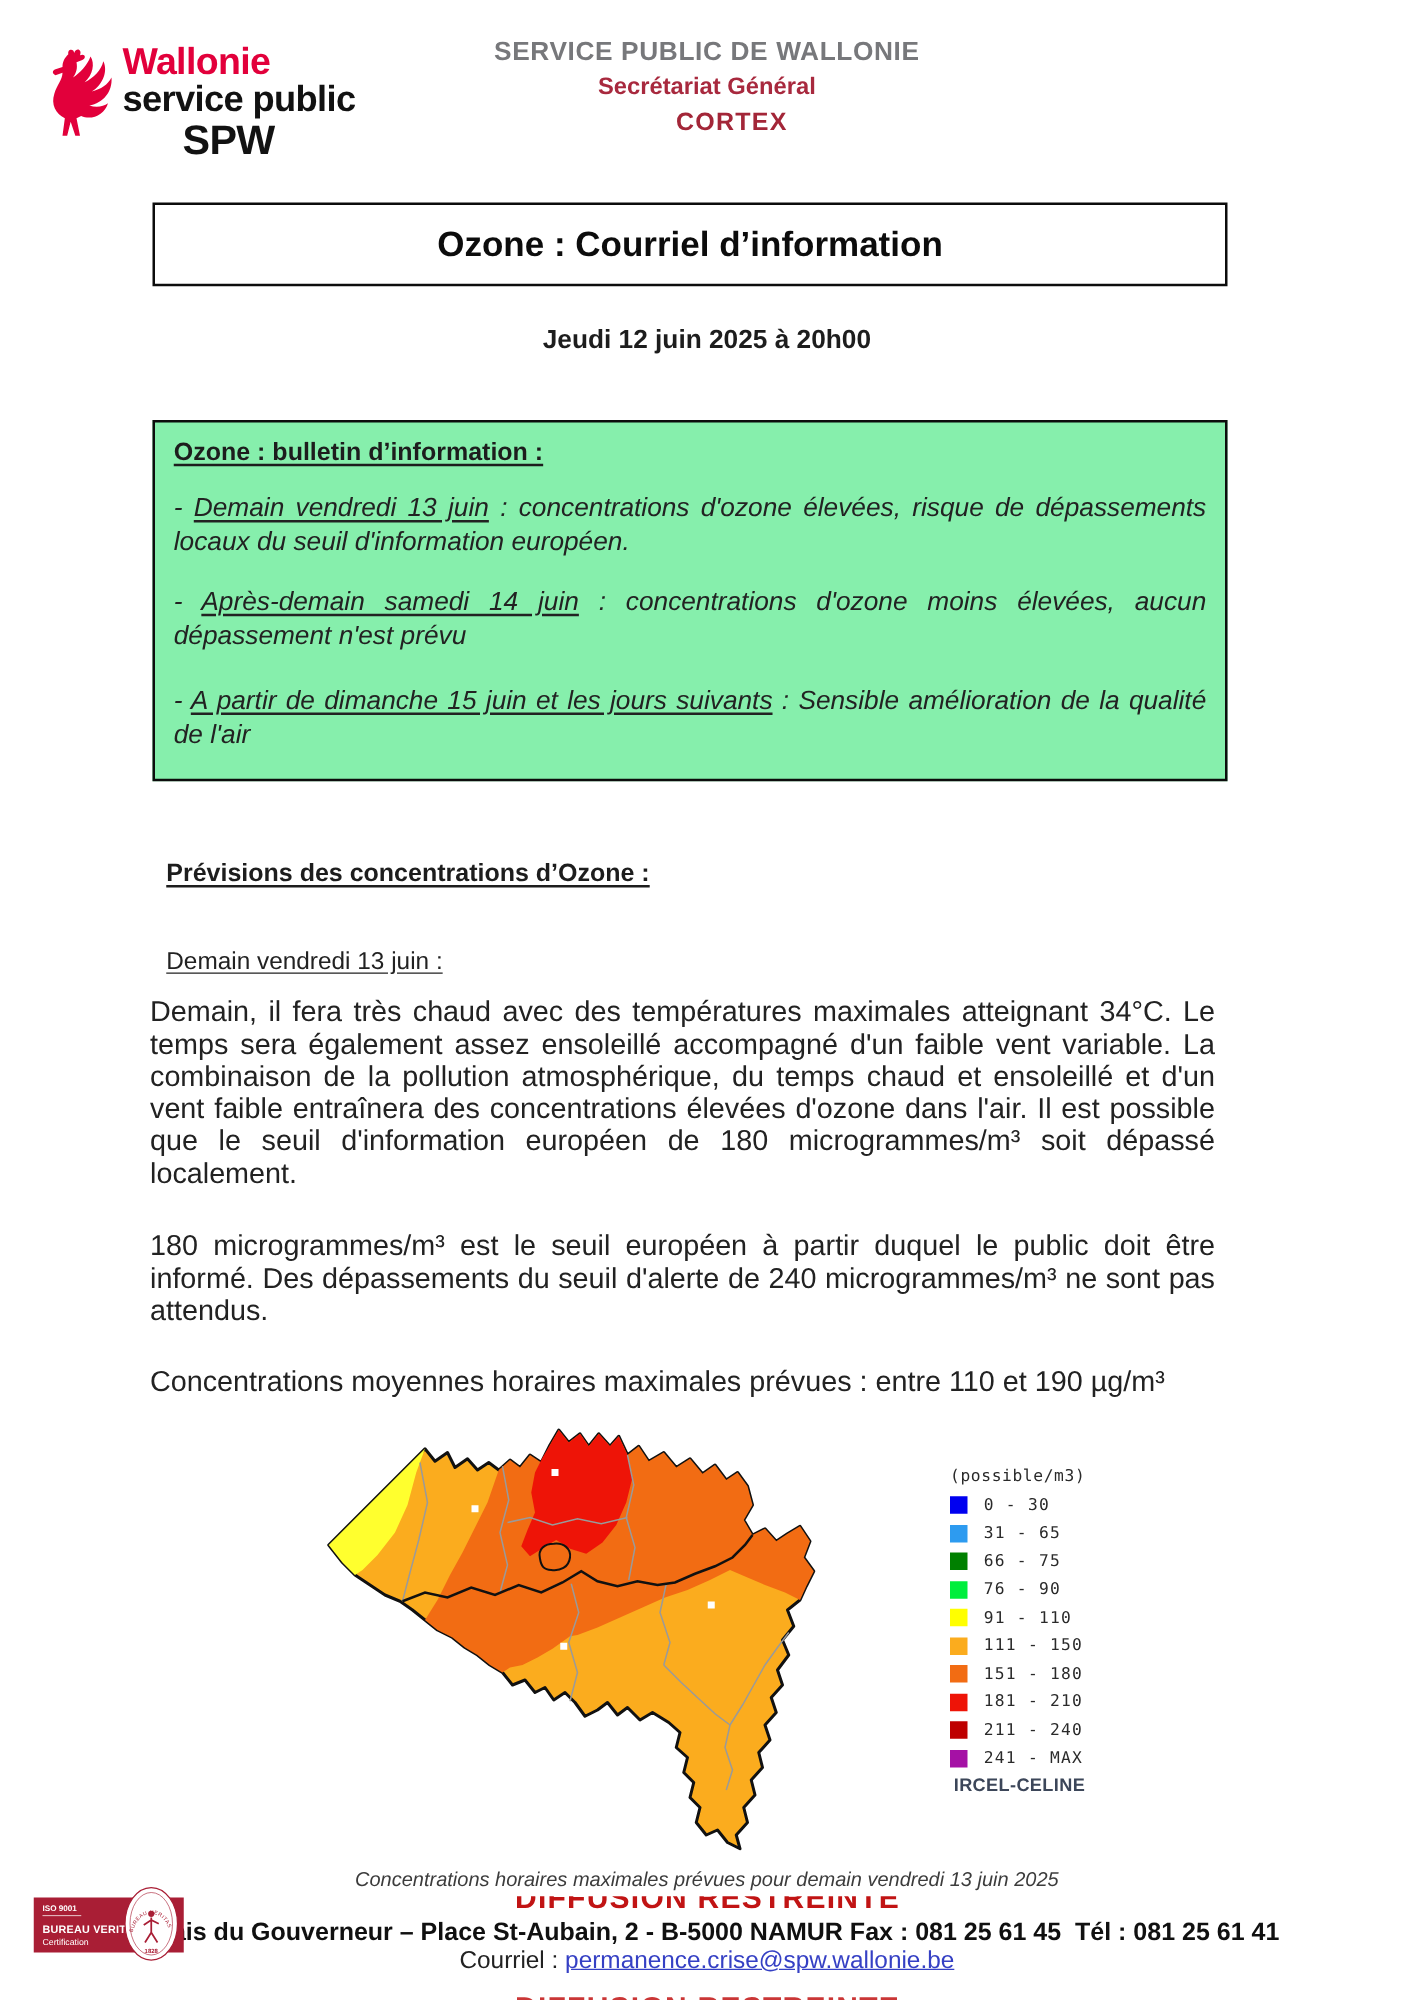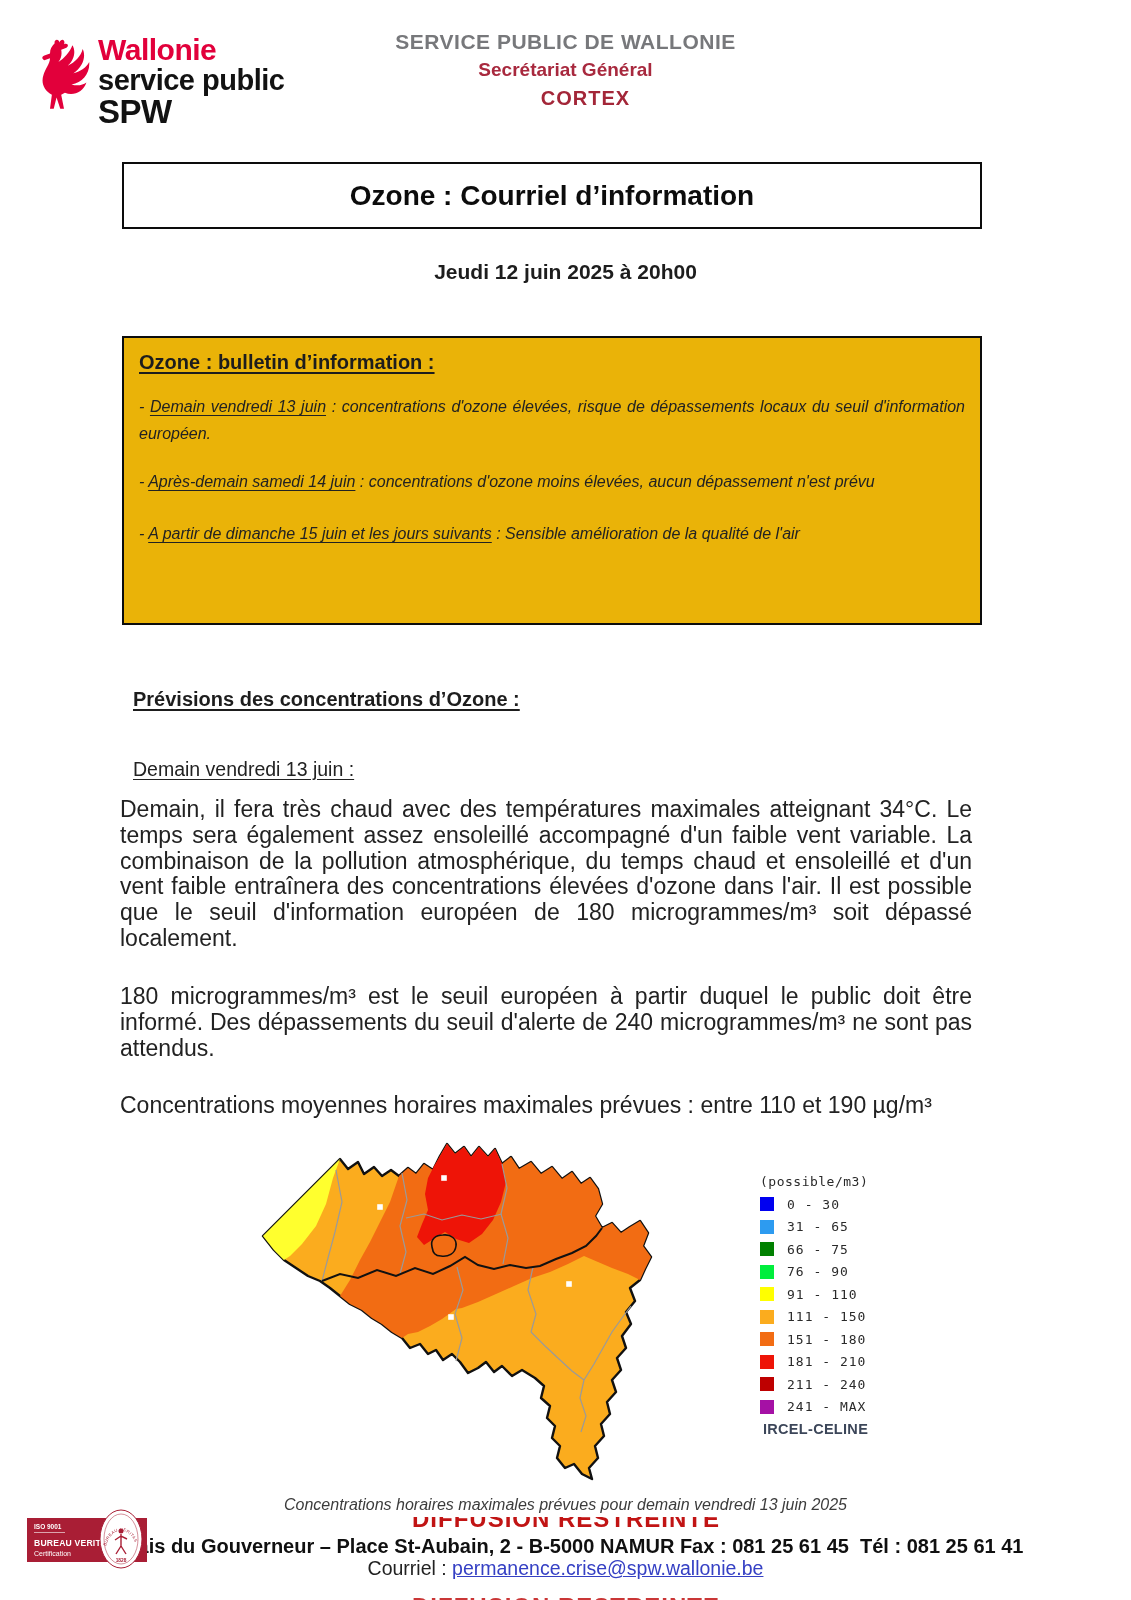--- a/index.html
+++ b/index.html
@@ -7,45 +7,45 @@
   body {
     width: 1131px; height: 1600px; position: relative; overflow: hidden;
     font-family: "Liberation Sans", sans-serif; color: #1d1d1d;
   }
   .abs { position: absolute; }
 
   
   .logo-text div { font-weight: bold; line-height: 1.04; letter-spacing: -0.5px; }
   .logo-region { color: #E2003B; font-size: 30px; }
   .logo-line2  { color: #121212; font-size: 29px; }
-  .logo-acronym{ color: #121212; font-size: 33px; }
+  .logo-acronym{ color: #121212; font-size: 33px; margin-left: 48px; }
 
   .letterhead { left: 0; top: 30px; width: 1131px; text-align: center; }
   .lh1 { color: #77787B; font-weight: bold; font-size: 21px; letter-spacing: .5px; }
   .lh2 { color: #A8293E; font-weight: bold; font-size: 19px; margin-top: 5px; }
   .lh3 { color: #A32638; font-weight: bold; font-size: 20px; margin-top: 6px; letter-spacing: 1px; padding-left: 40px; }
 
   .title-box {
     left: 122px; top: 162px; width: 860px; height: 67px;
     border: 2px solid #0c0c0c; background: #fff;
     display: flex; align-items: center; justify-content: center;
   }
   .title-box span { font-weight: bold; font-size: 28px; color: #0c0c0c; }
 
   .date-line { left: 0; top: 260px; width: 1131px; text-align: center;
     font-weight: bold; font-size: 21px; }
 
   
   .summary-box {
     left: 122px; top: 336px; width: 860px; height: 289px;
-    border: 2px solid #0c0c0c; padding: 13px 15px; background: #eab308;
+    border: 2px solid #0c0c0c; padding: 13px 15px; background: #86efac;
   }
   .box-heading { font-weight: bold; font-size: 20px; text-decoration: underline;
     text-underline-offset: 3px; }
-  .summary-item { font-style: italic; font-size: 16px; line-height: 27px;
+  .summary-item { font-style: italic; font-size: 21px; line-height: 27px;
     text-align: justify; color: #222; }
   .summary-item .lead { text-decoration: underline; text-underline-offset: 3px; }
   .mt1 { margin-top: 19px; } .mt2 { margin-top: 21px; } .mt3 { margin-top: 25px; }
 
   
   .sec-heading { left: 133px; top: 688px; font-weight: bold; font-size: 20px;
     text-decoration: underline; text-underline-offset: 3px; }
   .day-heading { left: 133px; top: 758px; font-size: 19.5px;
     text-decoration: underline; text-underline-offset: 3px; color: #222; }
   .para { left: 120px; width: 852px; font-size: 23px; line-height: 25.8px;

